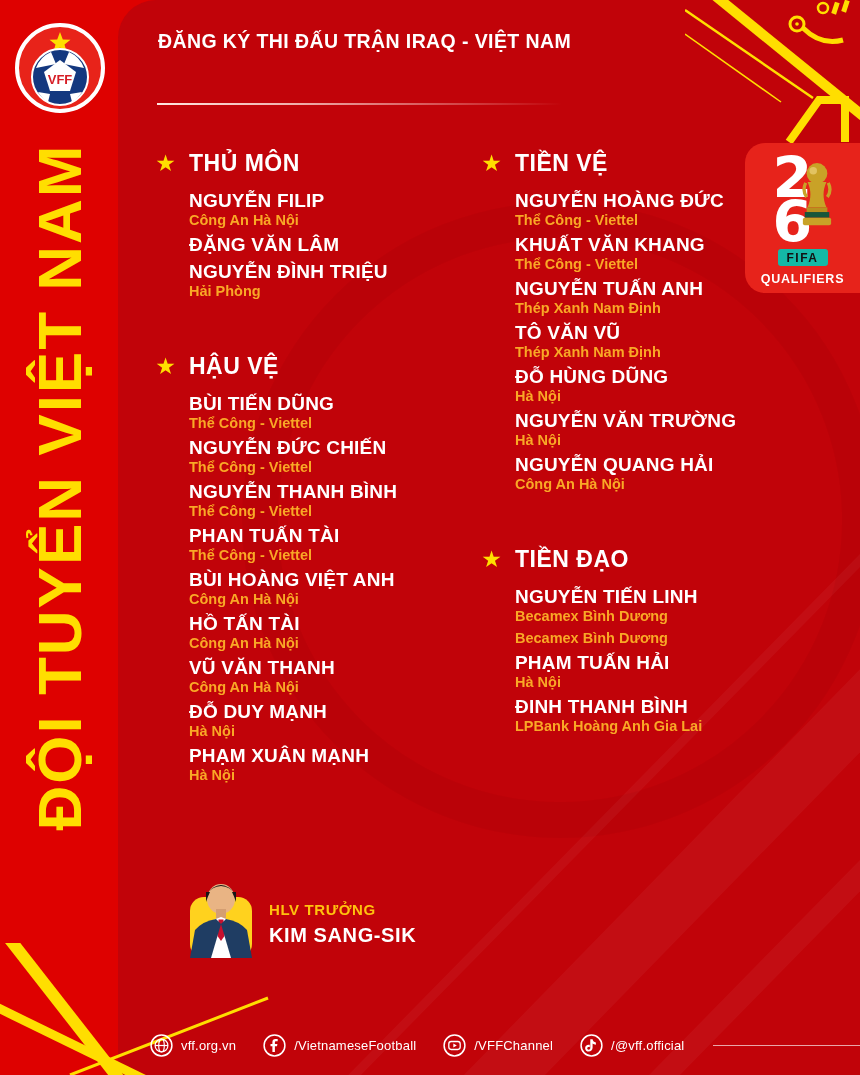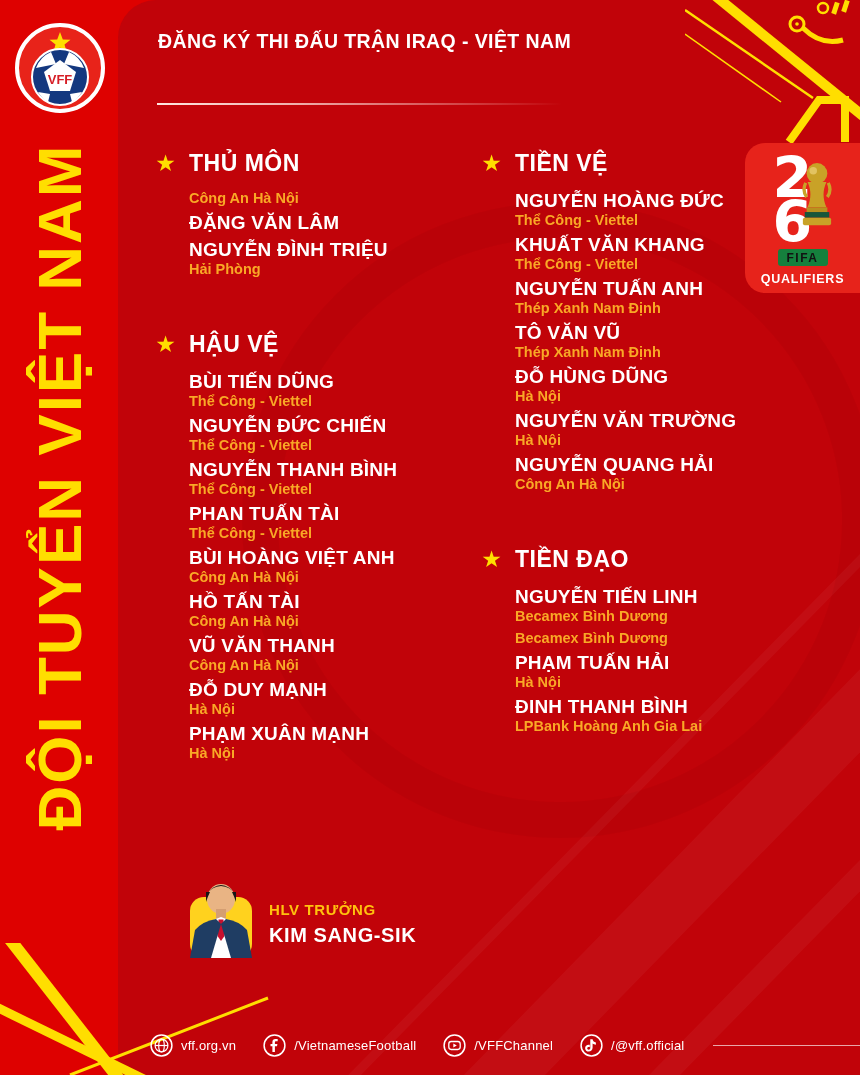--- a/index.html
+++ b/index.html
@@ -45,21 +45,21 @@
   }
   .badge-digits{position:relative;width:64px;height:92px;}
   .badge-digit{
     position:absolute;left:2px;color:#FFFFFF;font-weight:900;
     font-size:57px;line-height:46px;font-family:"DejaVu Sans","Liberation Sans",sans-serif;
   }
   .digit-top{top:0;}
   .digit-bottom{top:44px;}
   .trophy{position:absolute;left:30px;top:6px;}
   .fifa-chip{
-    width:50px;height:17px;background:#15803d;border-radius:3px;
+    width:50px;height:17px;background:#14b8a6;border-radius:3px;
     color:#121212;font-weight:800;font-size:12px;letter-spacing:1.5px;
     display:flex;align-items:center;justify-content:center;margin-top:2px;
   }
   .qualifiers-label{color:#FFFFFF;font-weight:800;font-size:12.5px;letter-spacing:0.8px;margin-top:6px;}
 
   
   .col{position:absolute;top:148px;z-index:4;}
   .col-left{left:152px;width:315px;}
   .col-right{left:478px;width:340px;}
   .section + .section{margin-top:52px;}
@@ -165,20 +165,21 @@
 </div>
 
 <div class="col col-left">
   <div class="section">
     <div class="section-header">
       <span class="star">★</span>
       <span class="section-title">THỦ MÔN</span>
     </div>
     <div class="players">
       <div class="player">
+        <div class="player-name">NGUYỄN FILIP</div>
         <div class="player-club">Công An Hà Nội</div>
       </div>
       <div class="player">
         <div class="player-name">ĐẶNG VĂN LÂM</div>
       </div>
       <div class="player">
         <div class="player-name">NGUYỄN ĐÌNH TRIỆU</div>
         <div class="player-club">Hải Phòng</div>
       </div>
     </div>

